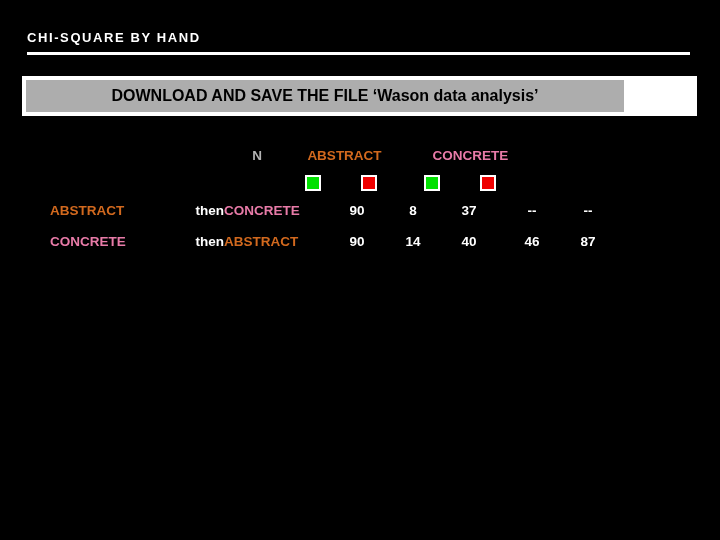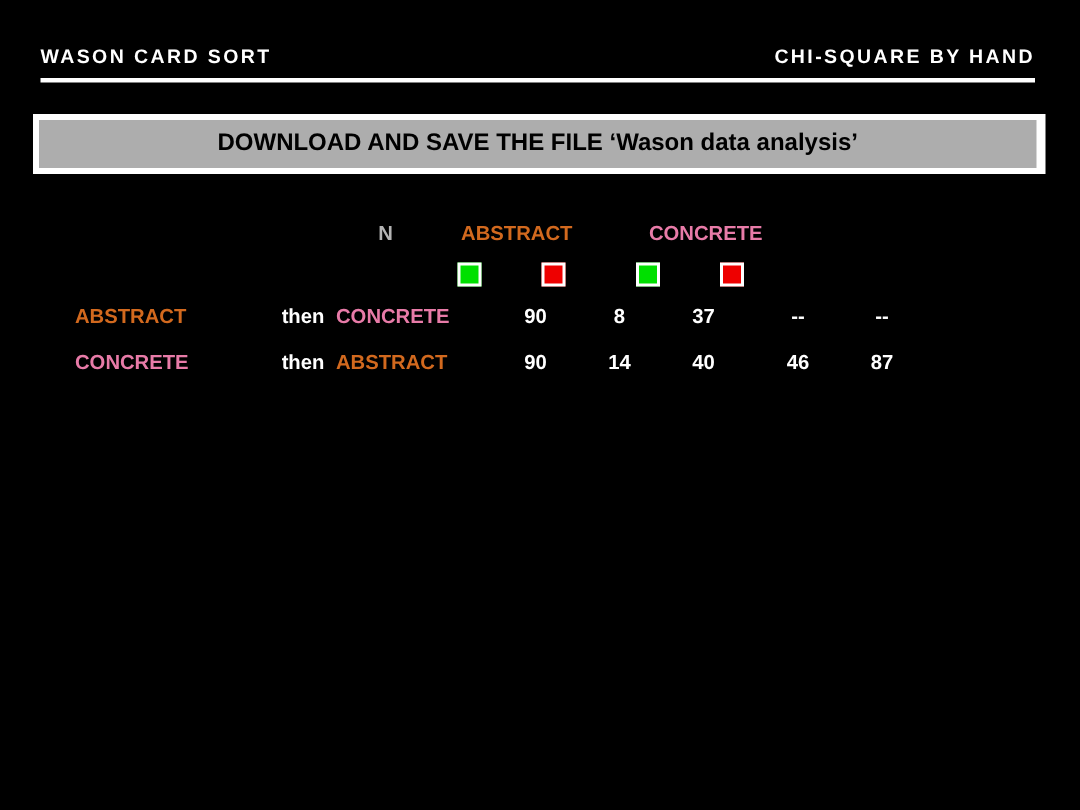--- a/index.html
+++ b/index.html
@@ -50,21 +50,21 @@
     left: 22px;
     top: 76px;
     width: 675px;
     height: 40px;
     background: #ffffff;
   }
   .banner {
     position: absolute;
     left: 26px;
     top: 80px;
-    width: 665px;
+    width: 598px;
     height: 32px;
     background: #adadad;
     display: flex;
     align-items: center;
     justify-content: center;
   }
   .banner-text {
     font-size: 16px;
     font-weight: bold;
     color: #000000;
@@ -80,21 +80,21 @@
     width: 720px;
   }
   .trow {
     display: flex;
     align-items: center;
     height: 31px;
   }
   .trow.swatch-row { height: 24px; }
 
   .c-label   { width: 130px; margin-left: 50px; text-align: left; }
-  .c-then    { width: 44px;  text-align: center; }
+  .c-then    { width: 44px;  text-align: right; }
   .c-target  { width: 112px; text-align: left; }
   .c-n       { width: 42px;  text-align: center; }
   .c-num     { width: 56px;  text-align: center; }
   .c-gap     { width: 7px; }
 
   .cell {
     font-size: 13.5px;
     font-weight: bold;
     line-height: 1;
     white-space: nowrap;
@@ -135,21 +135,20 @@
   }
   .swatch-green { background: #00e000; }
   .swatch-red   { background: #ee0000; }
   .spacer-left  { width: 236px; }
   .spacer-n     { width: 42px; }
 </style>
 </head>
 <body>
 
 <div class="header-row">
-  <div class="header-title">WASON CARD SORT</div>
   <div class="header-title">CHI-SQUARE BY HAND</div>
 </div>
 <div class="header-rule"></div>
 
 <div class="banner-outline"></div>
 <div class="banner">
   <div class="banner-text">DOWNLOAD AND SAVE THE FILE ‘Wason data analysis’</div>
 </div>
 
 <div class="table">

